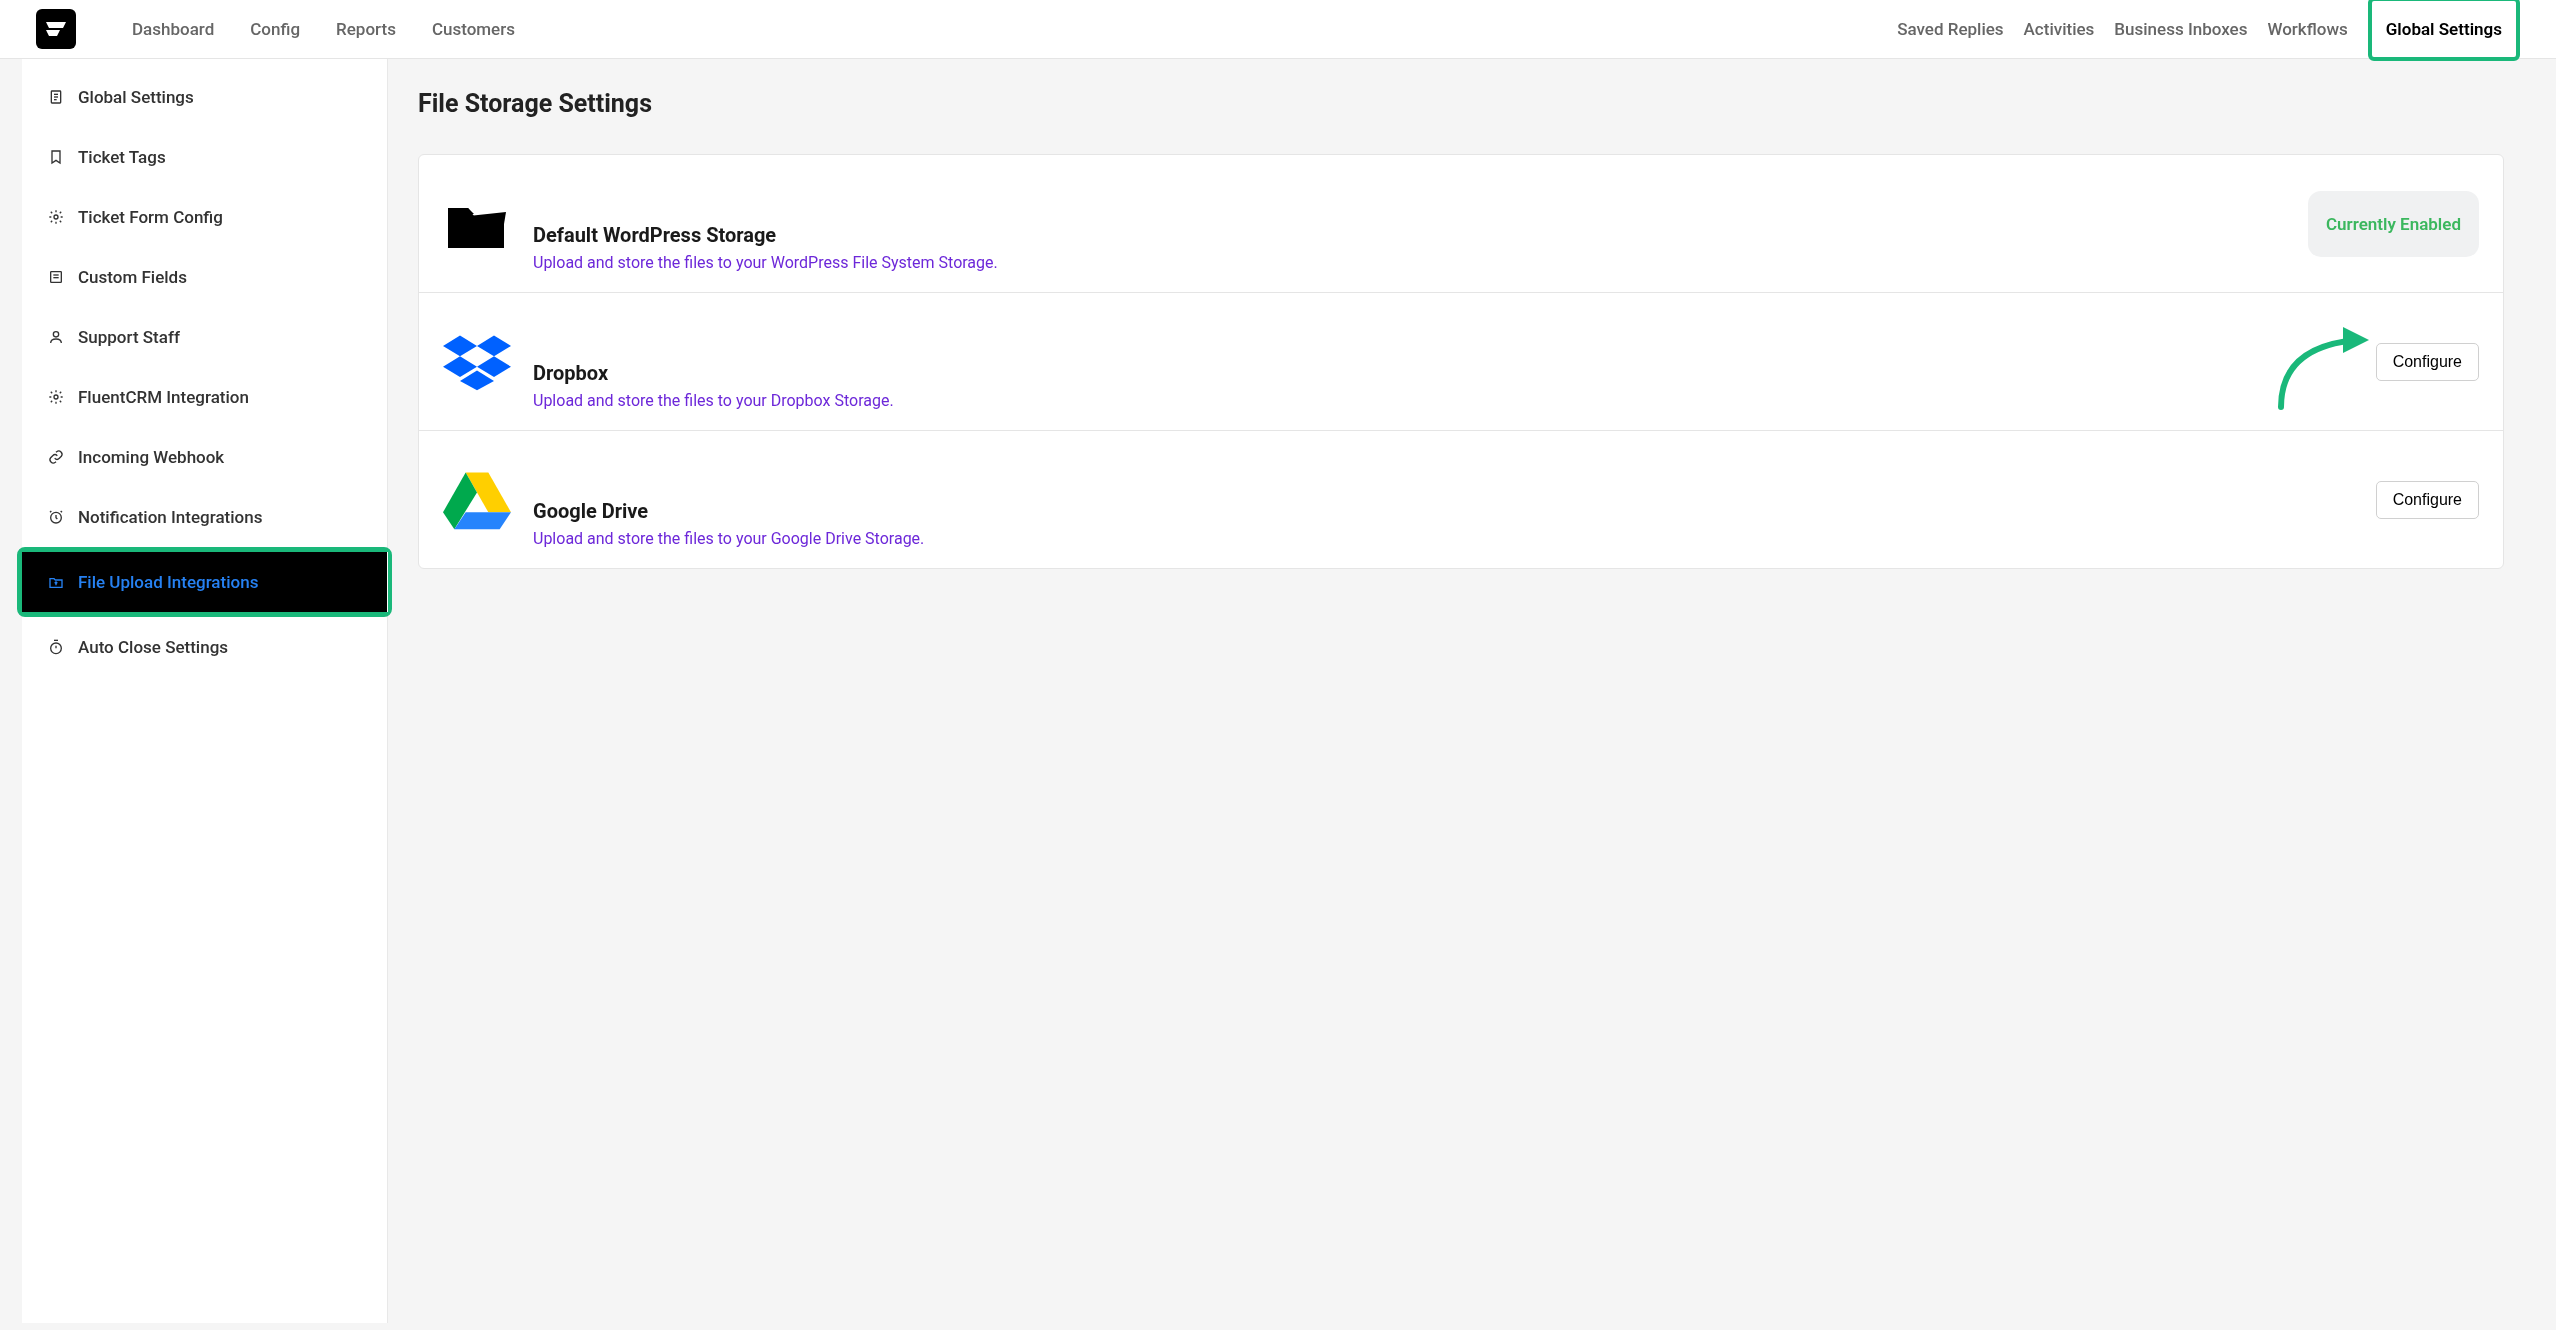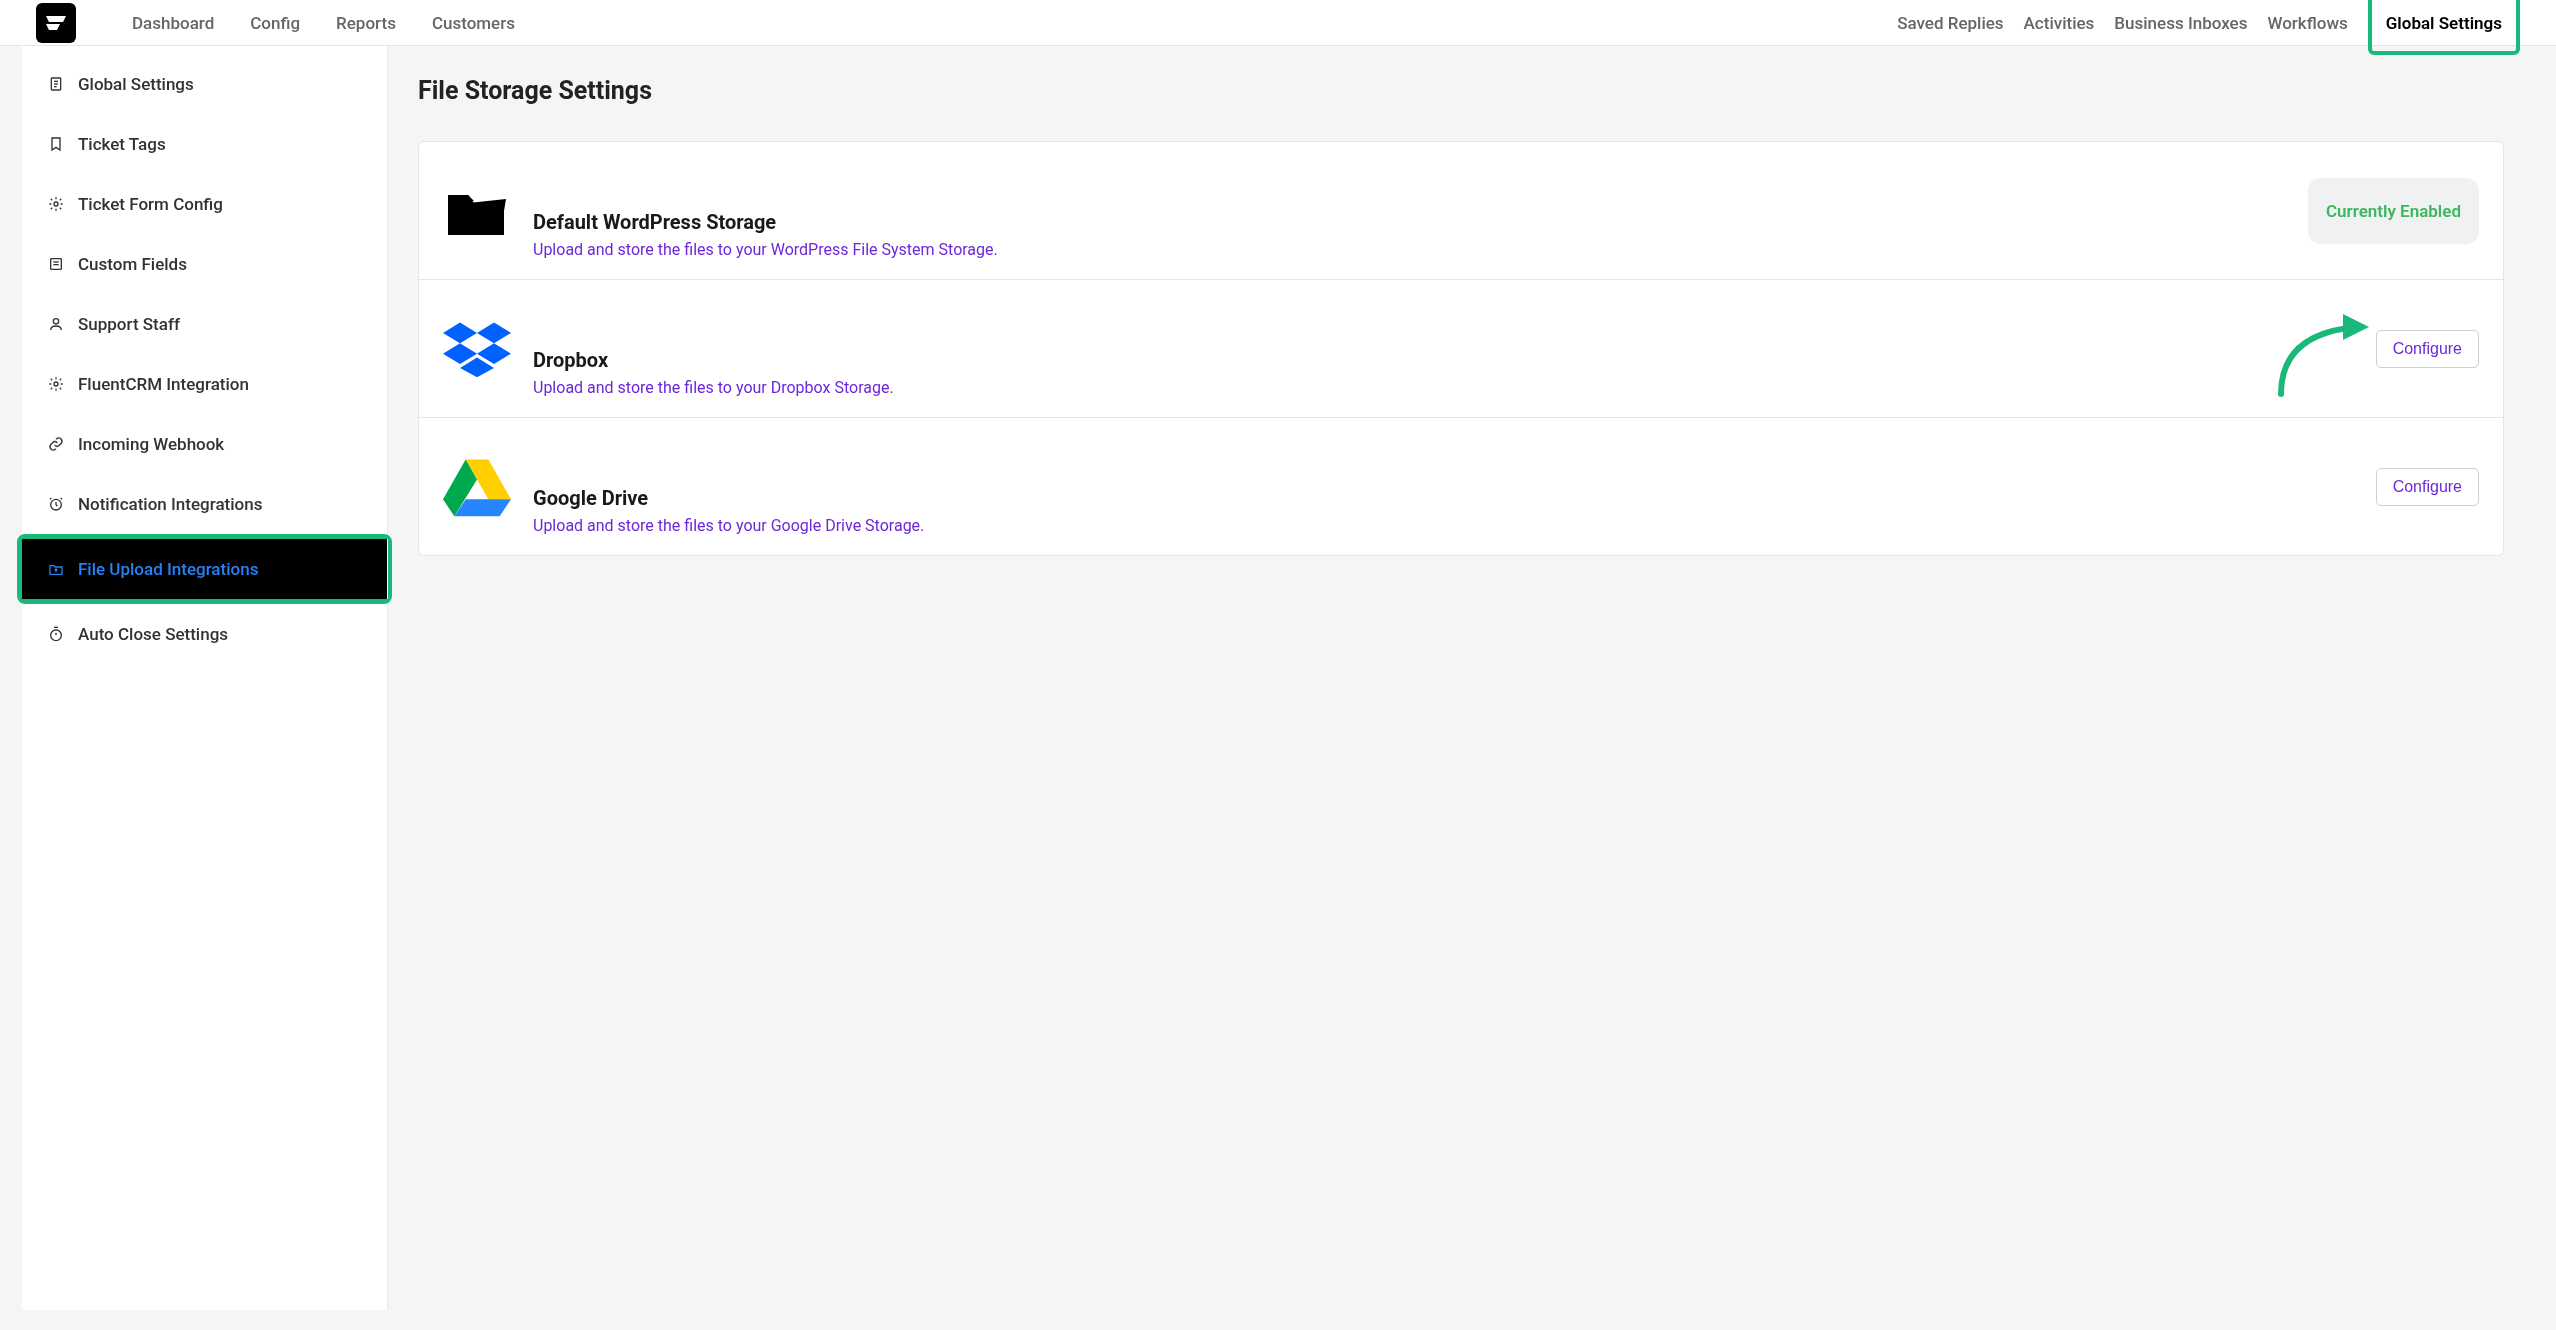--- a/index.html
+++ b/index.html
@@ -9,21 +9,21 @@
       color: #1a1a1a;
     }
     
     
     .top-header {
       background: #fff;
       border-bottom: 1px solid #e5e5e5;
       display: flex;
       align-items: center;
       padding: 0 36px;
-      height: 46px;
+      height: 59px;
     }
     .logo {
       width: 40px;
       height: 40px;
       background: #000;
       border-radius: 6px;
       display: flex;
       align-items: center;
       justify-content: center;
       margin-right: 56px;
@@ -127,21 +127,21 @@
       font-weight: 600;
       padding: 23px 18px;
       border-radius: 13px;
     }
     .configure-btn {
       background: #fff;
       border: 1px solid #d0d0d0;
       border-radius: 5px;
       padding: 9px 16px;
       font-size: 16px;
-      color: #6d28d9;
+      color: #000000;
       cursor: pointer;
       font-weight: 500;
     }
     
     
     .arrow-annotation {
       position: absolute;
       left: -105px;
       top: 50%;
       transform: translateY(-50%);

